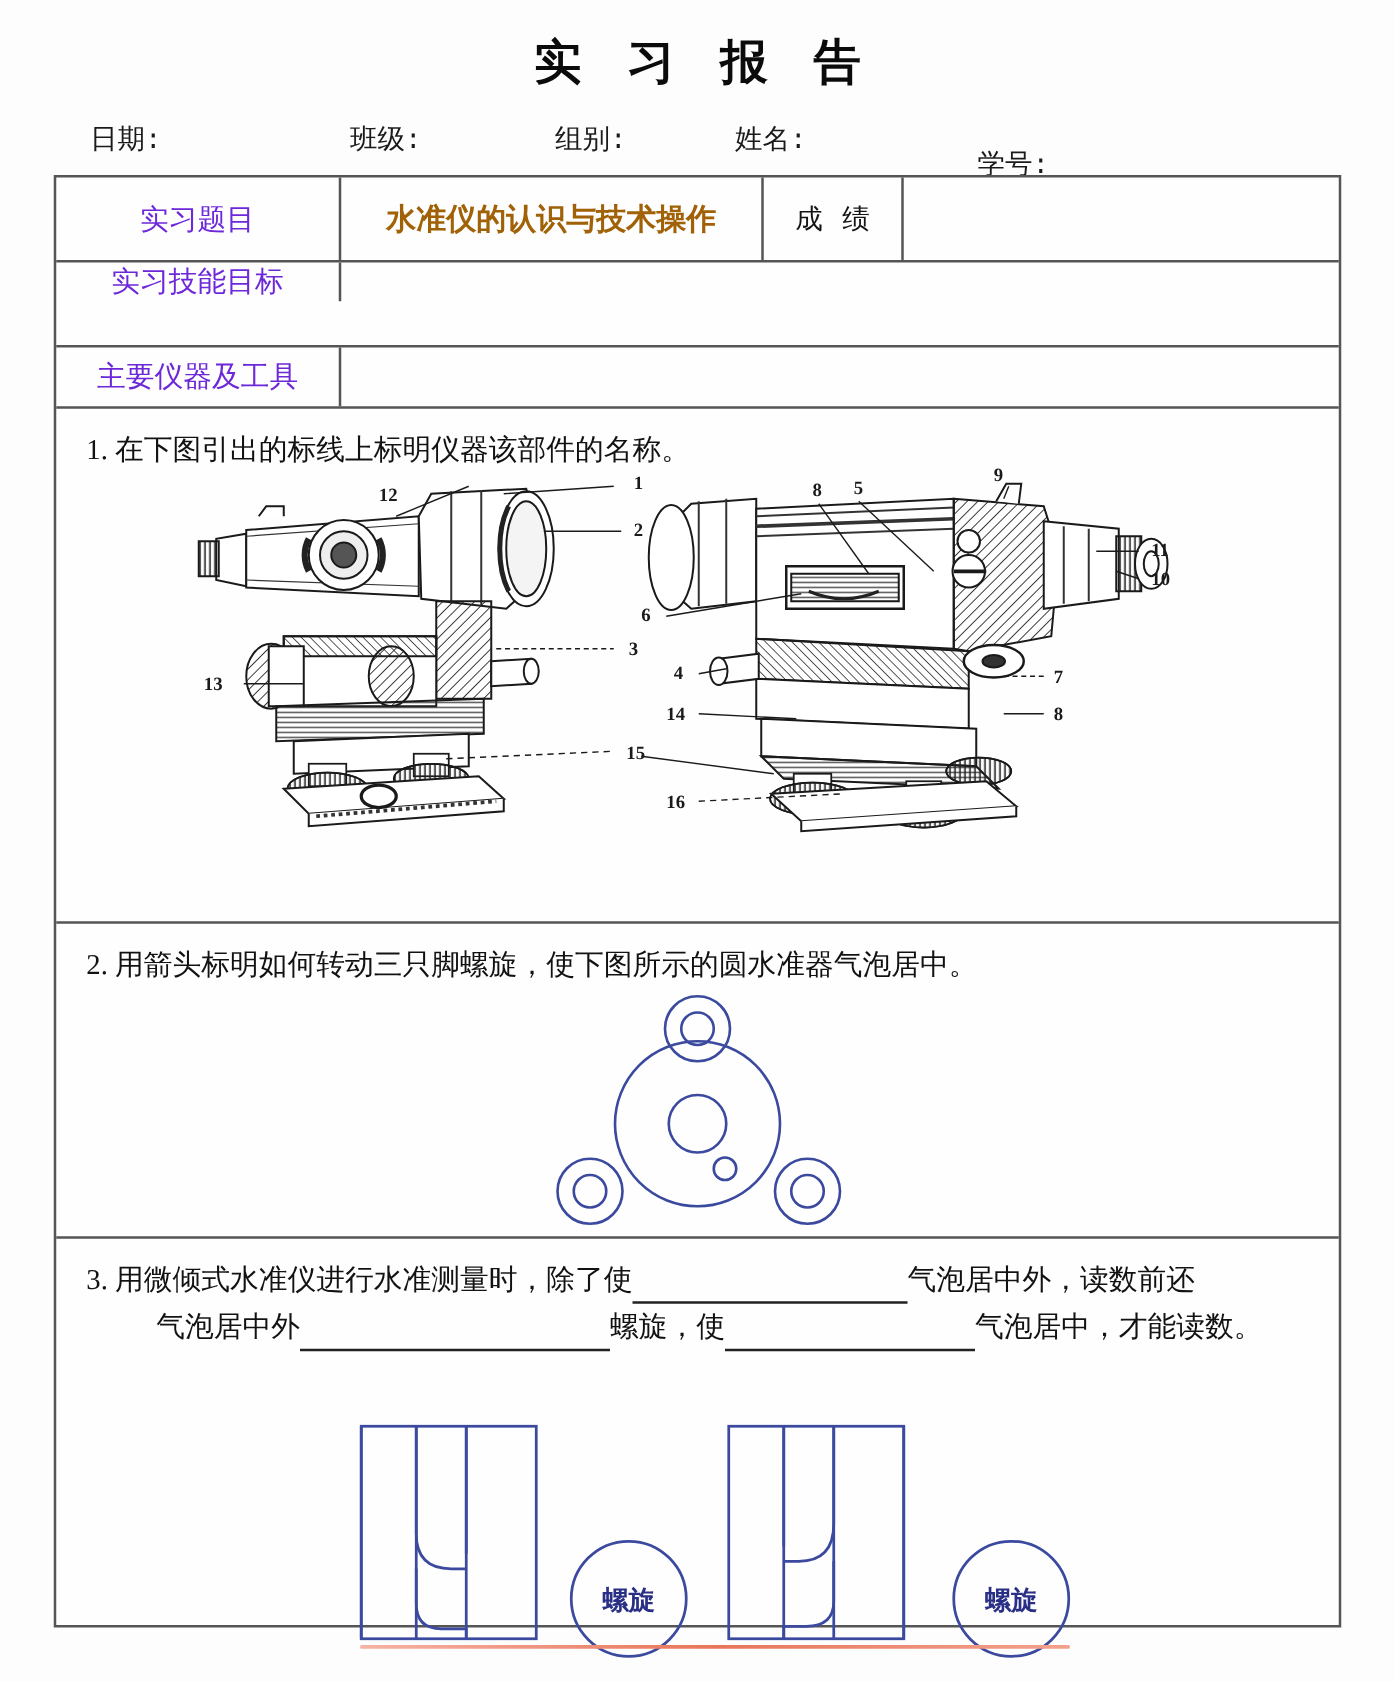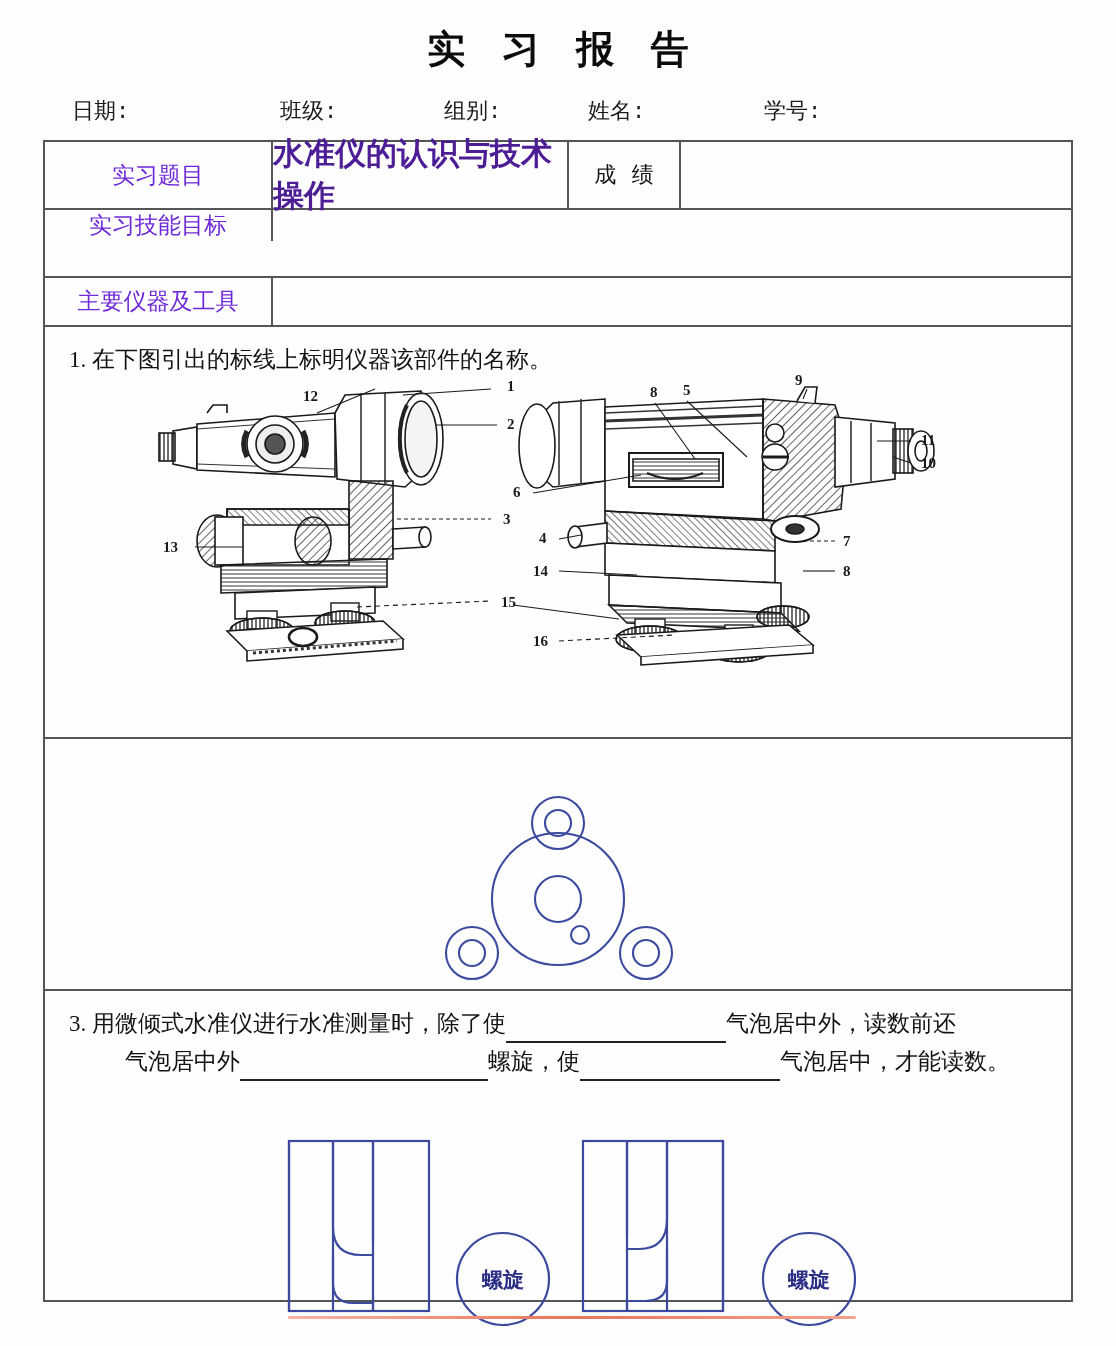--- a/index.html
+++ b/index.html
@@ -79,30 +79,30 @@
     width: 228px;
     box-sizing: border-box;
     border-right: 2px solid #555;
     display: flex;
     align-items: center;
     justify-content: center;
     font-size: 23px;
     color: #6d28d9;
   }
   .cell-title-val {
-    width: 296px;
+    width: 338px;
     box-sizing: border-box;
     border-right: 2px solid #555;
     display: flex;
     align-items: center;
     justify-content: center;
     font-family: "Liberation Sans", "DejaVu Sans", sans-serif;
     font-weight: 700;
-    font-size: 31px;
-    color: #4c1d95;
+    font-size: 24px;
+    color: #a16207;
   }
   .cell-score-label {
     width: 112px;
     box-sizing: border-box;
     border-right: 2px solid #555;
     display: flex;
     align-items: center;
     justify-content: center;
     font-size: 22px;
     letter-spacing: 5px;
@@ -198,21 +198,21 @@
 
 <div id="page">
 
   <div class="doc-title">实 习 报 告</div>
 
   <div class="meta-row">
     <span class="meta-item" style="left:72px;">日期:</span>
     <span class="meta-item" style="left:280px;">班级:</span>
     <span class="meta-item" style="left:444px;">组别:</span>
     <span class="meta-item" style="left:588px;">姓名:</span>
-    <span class="meta-item" style="left:764px;">学号:</span>
+    <span class="meta-item" style="left:782px;margin-top:20px;">学号:</span>
   </div>
 
   <div class="frame">
 
     <div class="info-row r1">
       <div class="cell-label">实习题目</div>
       <div class="cell-title-val">水准仪的认识与技术操作</div>
       <div class="cell-score-label">成 绩</div>
       <div class="cell-blank"></div>
     </div>
@@ -398,20 +398,24 @@
             <text class="lbl" x="708" y="177">7</text>
             <text class="lbl" x="398" y="207">14</text>
             <text class="lbl" x="708" y="207">8</text>
             <text class="lbl" x="398" y="277">16</text>
           </g>
         </svg>
       </div>
     </div>
 
     <div class="qblock q2">
+      <div class="qtext">
+        <span class="qnum">2.</span>
+        <span>用箭头标明如何转动三只脚螺旋，使下图所示的圆水准器气泡居中。</span>
+      </div>
 
       <div class="circ-level">
         <svg width="260" height="190" viewBox="0 0 260 190">
 
           <g>
             <circle class="ink" cx="130" cy="28" r="26" stroke-width="2.1"></circle>
             <circle class="ink" cx="130" cy="28" r="13" stroke-width="2.1"></circle>
           </g>
 
           <g>

